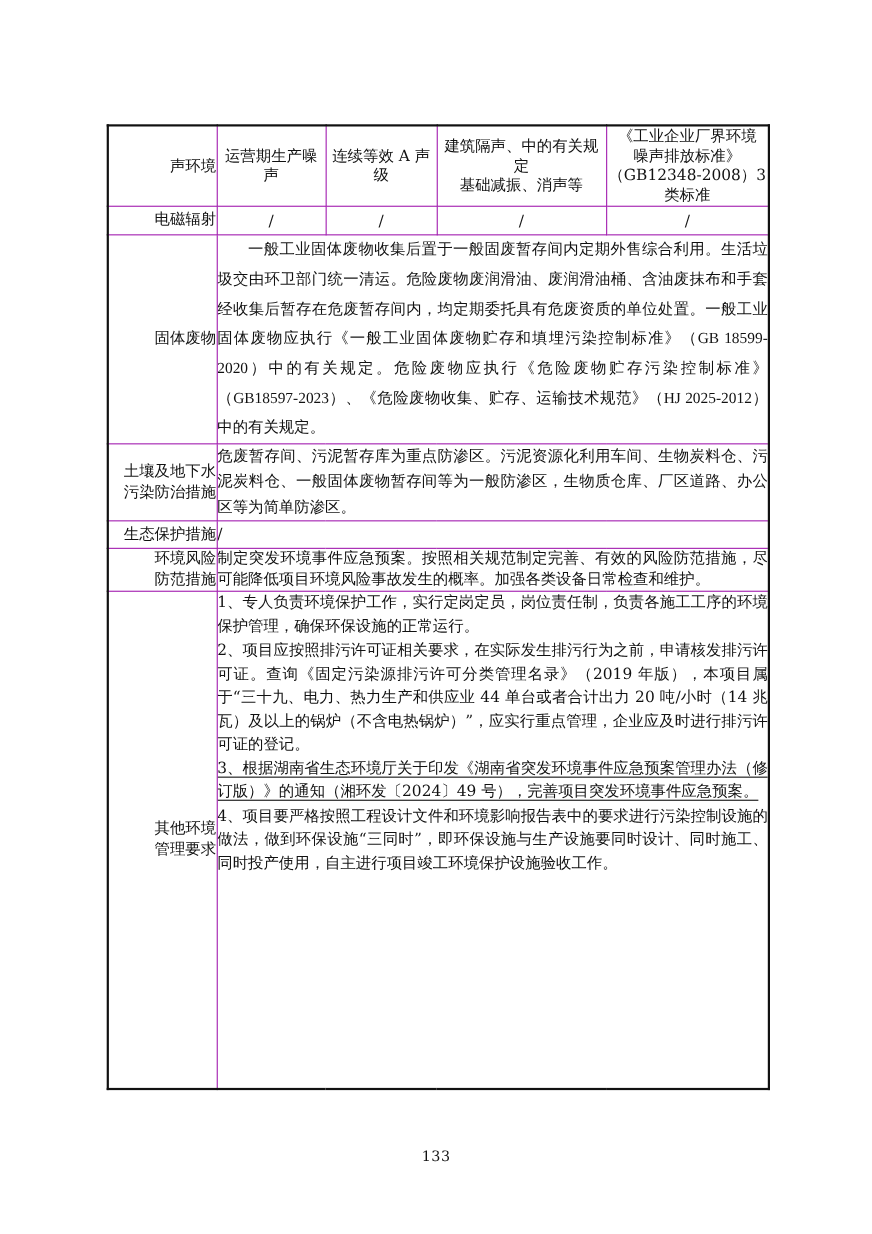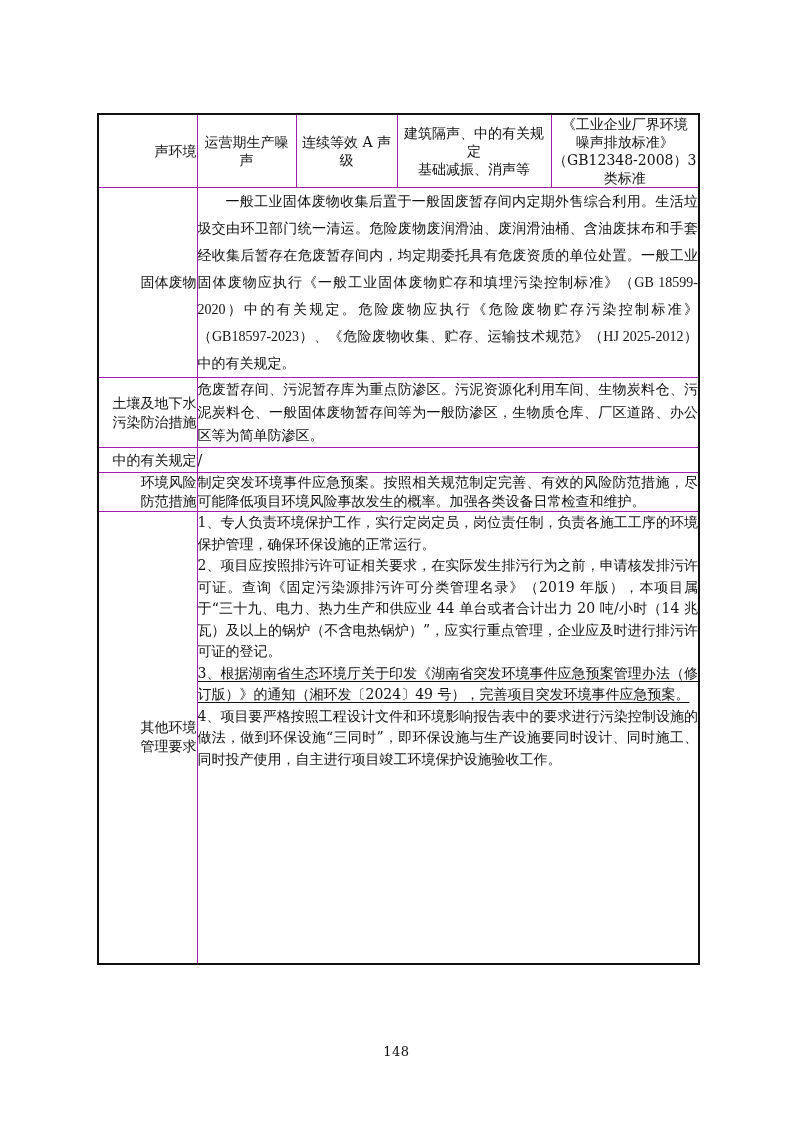--- a/index.html
+++ b/index.html
@@ -90,36 +90,43 @@
       <td class="c">连续等效 A 声
 级</td>
       <td class="c">建筑隔声、中的有关规定
 基础减振、消声等</td>
       <td class="c">《工业企业厂界环境
 噪声排放标准》
 （GB12348-2008）3
 类标准</td>
     </tr>
 
+    <tr style="height:26px">
+      <td class="c lbl">电磁辐射</td>
+      <td class="c">/</td>
+      <td class="c">/</td>
+      <td class="c">/</td>
+      <td class="c">/</td>
+    </tr>
 
     <tr style="height:170px">
       <td class="c lbl">固体废物</td>
       <td class="content solid" colspan="4">
         <div class="para">一般工业固体废物收集后置于一般固废暂存间内定期外售综合利用。生活垃圾交由环卫部门统一清运。危险废物废润滑油、废润滑油桶、含油废抹布和手套经收集后暂存在危废暂存间内，均定期委托具有危废资质的单位处置。一般工业固体废物应执行《一般工业固体废物贮存和填埋污染控制标准》（GB 18599-2020）中的有关规定。危险废物应执行《危险废物贮存污染控制标准》（GB18597-2023）、《危险废物收集、贮存、运输技术规范》（HJ 2025-2012）中的有关规定。</div>
       </td>
     </tr>
 
     <tr style="height:70px">
       <td class="c lbl">土壤及地下水
 污染防治措施</td>
       <td class="content soil" colspan="4">危废暂存间、污泥暂存库为重点防渗区。污泥资源化利用车间、生物炭料仓、污泥炭料仓、一般固体废物暂存间等为一般防渗区，生物质仓库、厂区道路、办公区等为简单防渗区。</td>
     </tr>
 
     <tr style="height:25px">
-      <td class="c lbl">中的有关规定</td>
+      <td class="c lbl">生态保护措施</td>
       <td class="slash" colspan="4">/</td>
     </tr>
 
     <tr style="height:39px">
       <td class="c lbl">环境风险
 防范措施</td>
       <td class="content risk" colspan="4">制定突发环境事件应急预案。按照相关规范制定完善、有效的风险防范措施，尽可能降低项目环境风险事故发生的概率。加强各类设备日常检查和维护。</td>
     </tr>
 
     <tr style="height:452px">
@@ -128,14 +135,14 @@
       <td class="other" colspan="4">
         <p>1、专人负责环境保护工作，实行定岗定员，岗位责任制，负责各施工工序的环境保护管理，确保环保设施的正常运行。</p>
         <p>2、项目应按照排污许可证相关要求，在实际发生排污行为之前，申请核发排污许可证。查询《固定污染源排污许可分类管理名录》（2019 年版），本项目属于“三十九、电力、热力生产和供应业 44 单台或者合计出力 20 吨/小时（14 兆瓦）及以上的锅炉（不含电热锅炉）”，应实行重点管理，企业应及时进行排污许可证的登记。</p>
         <p class="u">3、根据湖南省生态环境厅关于印发《湖南省突发环境事件应急预案管理办法（修订版）》的通知（湘环发〔2024〕49 号），完善项目突发环境事件应急预案。</p>
         <p>4、项目要严格按照工程设计文件和环境影响报告表中的要求进行污染控制设施的做法，做到环保设施“三同时”，即环保设施与生产设施要同时设计、同时施工、同时投产使用，自主进行项目竣工环境保护设施验收工作。</p>
       </td>
     </tr>
   </tbody>
     </table>
 
-  <div class="page-number">148</div>
+  <div class="page-number">133</div>
 </div>
 
 </body></html>

